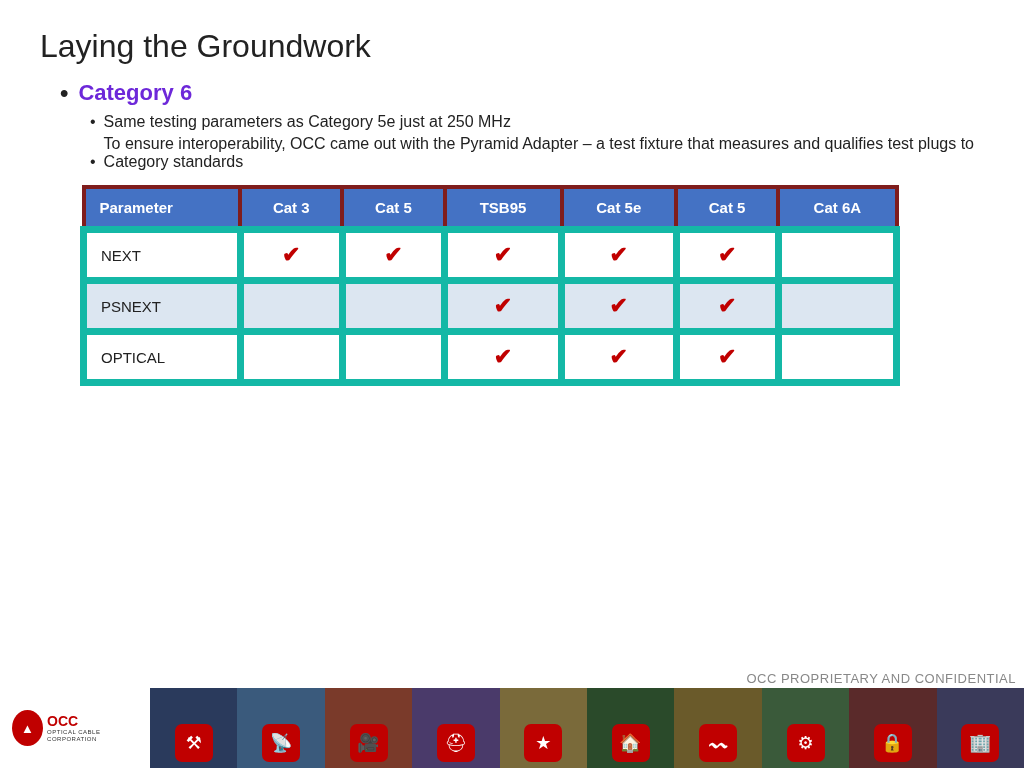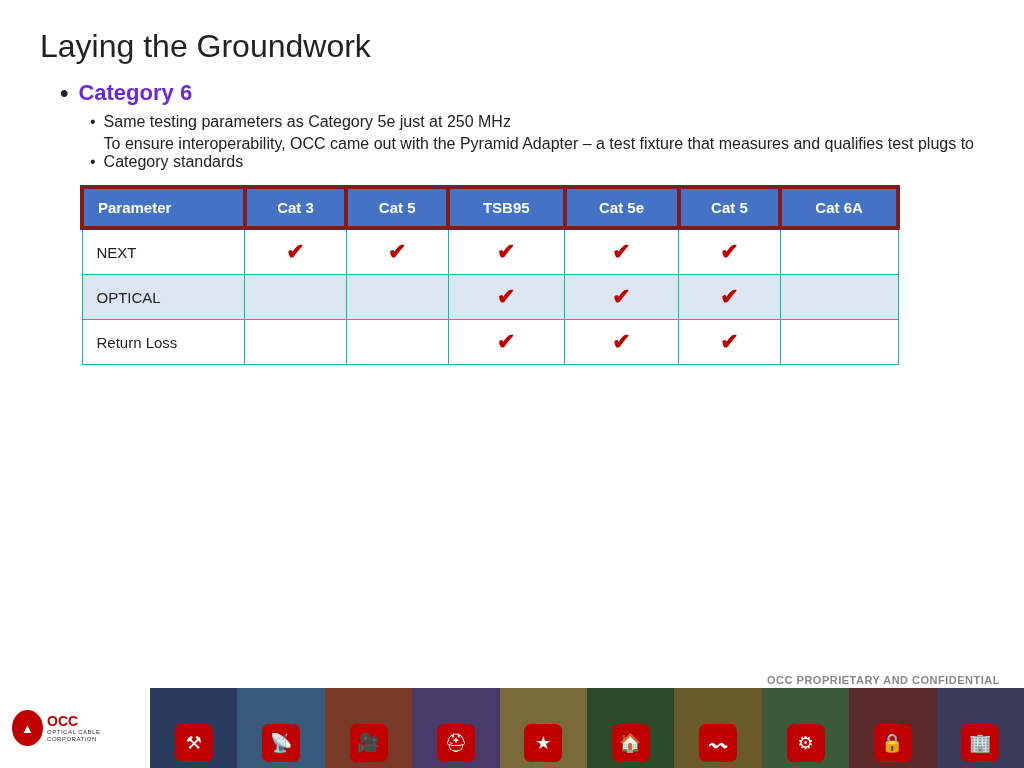--- a/index.html
+++ b/index.html
@@ -85,21 +85,21 @@
     .param-table tr:nth-child(odd) td {
       background: #ffffff;
     }
     .param-table tr:nth-child(even) td {
       background: #dce6f1;
     }
 
     .param-table td {
       padding: 9px 14px;
       text-align: center;
-      border: 1px solid #14b8a6;
+      border: 7px solid #14b8a6;
       color: #222;
     }
     .param-table td:first-child {
       text-align: left;
       font-weight: 400;
     }
 
     .checkmark {
       color: #c00000;
       font-size: 22px;
@@ -192,26 +192,25 @@
       display: flex;
       align-items: center;
       justify-content: center;
       color: white;
       font-size: 18px;
     }
 
     .footer-proprietary {
       position: absolute;
       bottom: 82px;
-      right: 24px;
-      font-size: 11px;
+      right: 8px;
+      font-size: 13px;
       color: #888;
       text-transform: uppercase;
       letter-spacing: 0.5px;
-      font-weight: bold;
     }
   </style>
 </head>
 <body>
 
 <div class="slide-content">
   <h1 class="slide-title">Laying the Groundwork</h1>
 
   <ul style="list-style:none; padding:0; margin-left:10px;">
     <li class="bullet-l1">
@@ -244,30 +243,30 @@
     <tr>
           <td>NEXT</td>
           <td><span class="checkmark">✔</span></td>
           <td><span class="checkmark">✔</span></td>
           <td><span class="checkmark">✔</span></td>
           <td><span class="checkmark">✔</span></td>
           <td><span class="checkmark">✔</span></td>
           <td></td>
         </tr>
         <tr>
-          <td>OPTICAL</td>
+          <td>PSNEXT</td>
           <td></td>
           <td></td>
           <td><span class="checkmark">✔</span></td>
           <td><span class="checkmark">✔</span></td>
           <td><span class="checkmark">✔</span></td>
           <td></td>
         </tr>
         <tr>
-          <td>Return Loss</td>
+          <td>OPTICAL</td>
           <td></td>
           <td></td>
           <td><span class="checkmark">✔</span></td>
           <td><span class="checkmark">✔</span></td>
           <td><span class="checkmark">✔</span></td>
           <td></td>
         </tr>
       </tbody>
   </table>
 </div>

